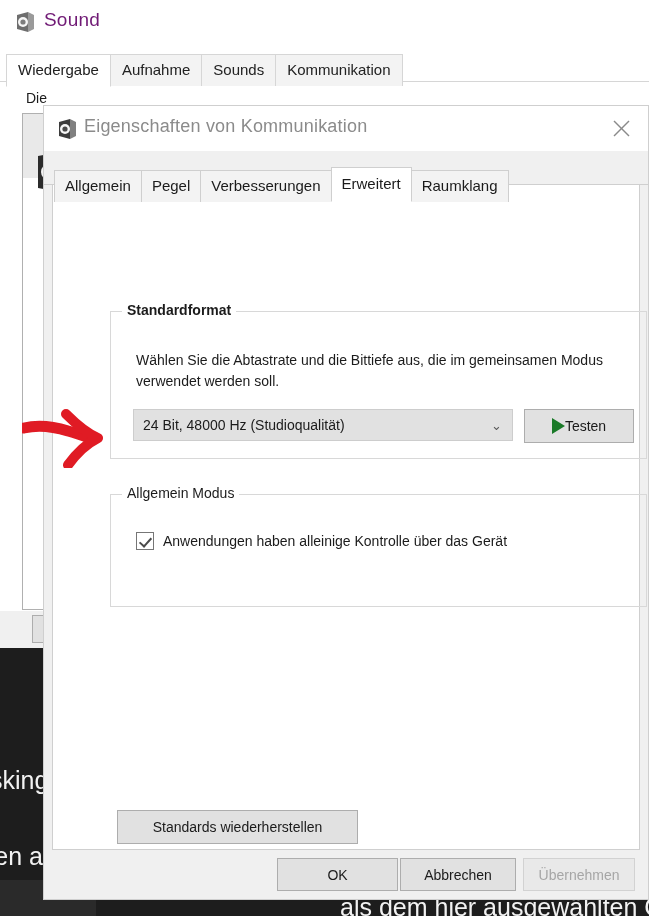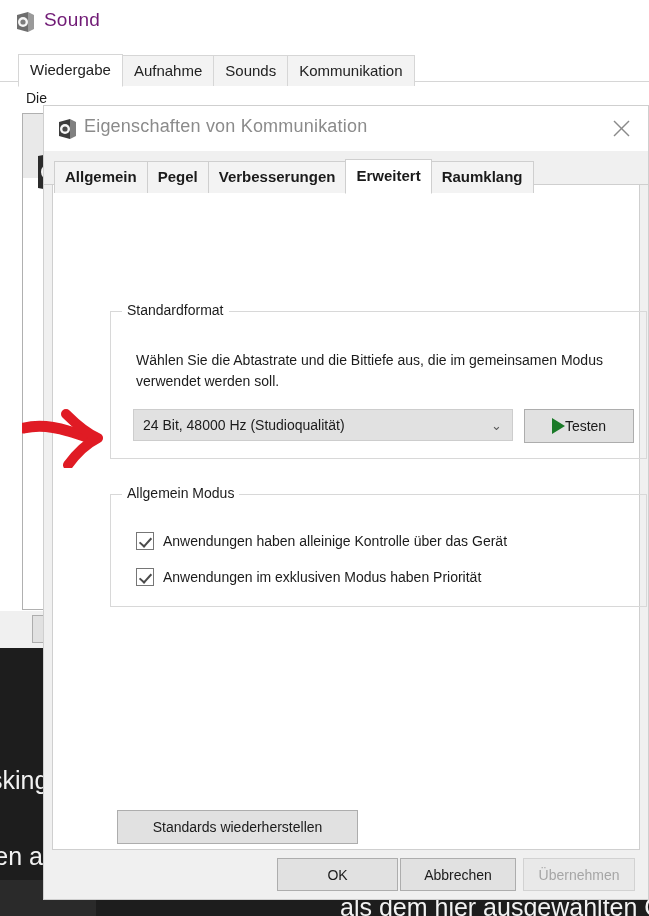--- a/index.html
+++ b/index.html
@@ -42,21 +42,21 @@
   }
   .sound-title {
     position: absolute; left: 44px; top: 9px;
     font-size: 19px; color: #701a75; letter-spacing: .2px;
   }
   .sound-tabstrip {
     position: absolute; left: 0; top: 46px; width: 649px; height: 36px;
     background: #ffffff; border-bottom: 1px solid #d6d6d6;
   }
   .sw-tabs {
-    position: absolute; left: 18px; top: 54px; display: flex; align-items: center;
+    position: absolute; left: 6px; top: 54px; display: flex; align-items: flex-start;
   }
   .sw-tab {
     font-size: 15px; color: #222; padding: 5px 11px 6px 11px;
     border: 1px solid #d6d6d6; border-bottom: none;
     background: #f3f3f3; margin-right: -1px; line-height: 1.3;
   }
   .sw-tab.active { background: #ffffff; border-bottom: 1px solid #ffffff; }
 
   .sound-body {
     position: absolute; left: 0; top: 82px; width: 649px; height: 566px;
@@ -106,21 +106,21 @@
     position: absolute; right: 6px; top: 6px; width: 42px; height: 32px;
     display: flex; align-items: center; justify-content: center;
     color: #888; cursor: default;
   }
 
   .dlg-tabstrip {
     position: absolute; left: 0; top: 45px; width: 604px; height: 34px;
     background: #f0f0f0; border-bottom: 1px solid #cfcfcf;
   }
   .dlg-tabs {
-    position: absolute; left: 10px; top: 53px; display: flex; align-items: center; font-weight: bold;
+    position: absolute; left: 10px; top: 61px; display: flex; align-items: flex-end;
   }
   .dlg-tab {
     font-size: 15px; color: #1b1b1b; padding: 5px 10px 6px 10px;
     border: 1px solid #cfcfcf; border-bottom: none;
     background: #f3f3f3; margin-right: -1px; line-height: 1.35;
   }
   .dlg-tab.active {
     background: #ffffff; border-bottom: 1px solid #ffffff;
     padding-top: 6px; padding-bottom: 7px; position: relative; z-index: 3;
   }
@@ -131,21 +131,21 @@
   }
 
   
   .groupbox {
     position: absolute; border: 1px solid #d8d8d8;
   }
   .groupbox > .gb-title {
     position: absolute; top: -10px; left: 11px; background: #ffffff;
     padding: 0 5px; font-size: 14px; color: #1b1b1b; white-space: nowrap;
   }
-  #gb-standard { left: 66px; top: 205px; width: 537px; height: 148px; }
+  #gb-standard { left: 66px; top: 205px; width: 537px; height: 148px; font-weight: bold; }
   #gb-exclusive { left: 66px; top: 388px; width: 537px; height: 113px; }
 
   .gb-desc {
     position: absolute; left: 92px; top: 244px; width: 490px;
     font-size: 14px; color: #1b1b1b; line-height: 1.5;
   }
 
   .combo {
     position: absolute; left: 89px; top: 303px; width: 380px; height: 32px;
     background: #e1e1e1; border: 1px solid #cdcdcd;
@@ -275,24 +275,20 @@
       <span class="play-tri"></span>
       <span>Testen</span>
     </div>
 
     <div class="groupbox" id="gb-exclusive">
       <span class="gb-title">Allgemein Modus</span>
     </div>
     <div class="cbrow" id="cb-row-1">
       <span class="cbox checked"></span>
       <span>Anwendungen haben alleinige Kontrolle über das Gerät</span>
-    </div>
-    <div class="cbrow" id="cb-row-2">
-      <span class="cbox checked"></span>
-      <span>Anwendungen im exklusiven Modus haben Priorität</span>
     </div>
 
     <div class="restore-btn">Standards wiederherstellen</div>
 
     <div class="dlg-titlebar"></div>
     <svg class="dlg-icon" viewBox="0 0 22 22">
       <path d="M3 4 L14 1 L14 21 L3 18 Z" fill="#3c3c3c"></path>
       <path d="M14 1 L20 4 L20 18 L14 21 Z" fill="#808080"></path>
       <circle cx="9" cy="11" r="5" fill="#f6f6f6"></circle>
       <circle cx="9" cy="11" r="2.6" fill="#4a4a4a"></circle>

